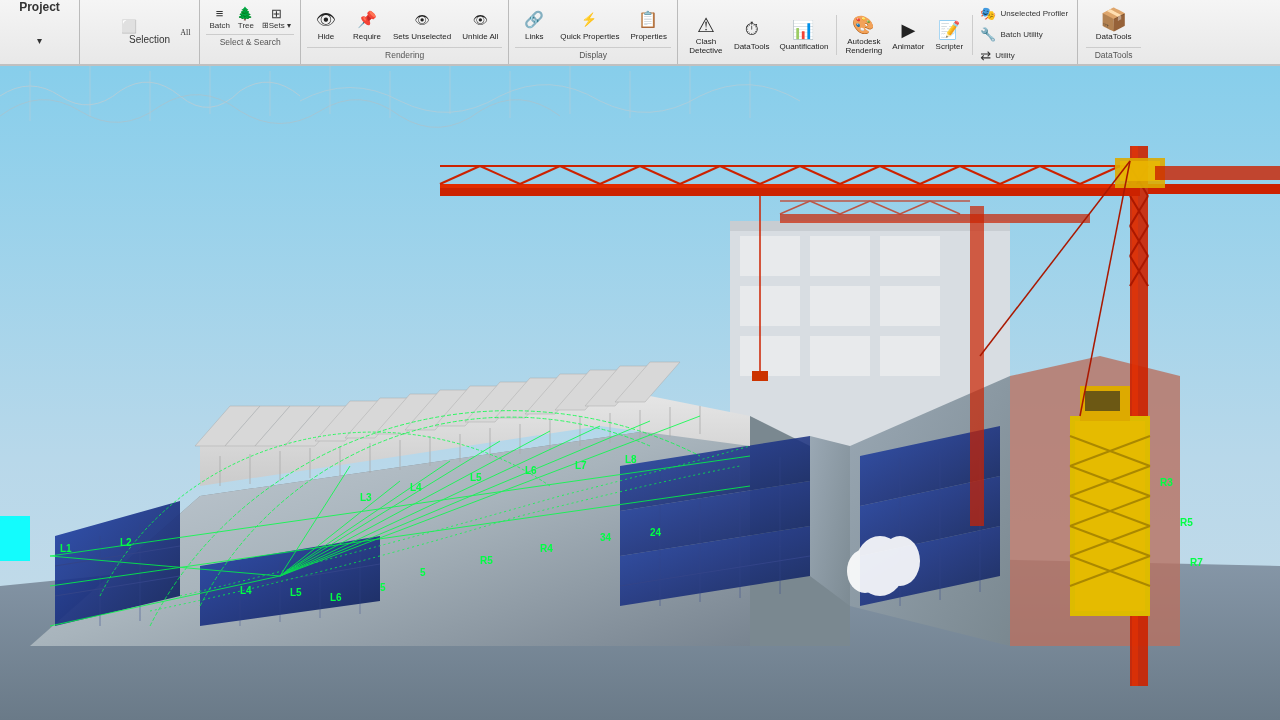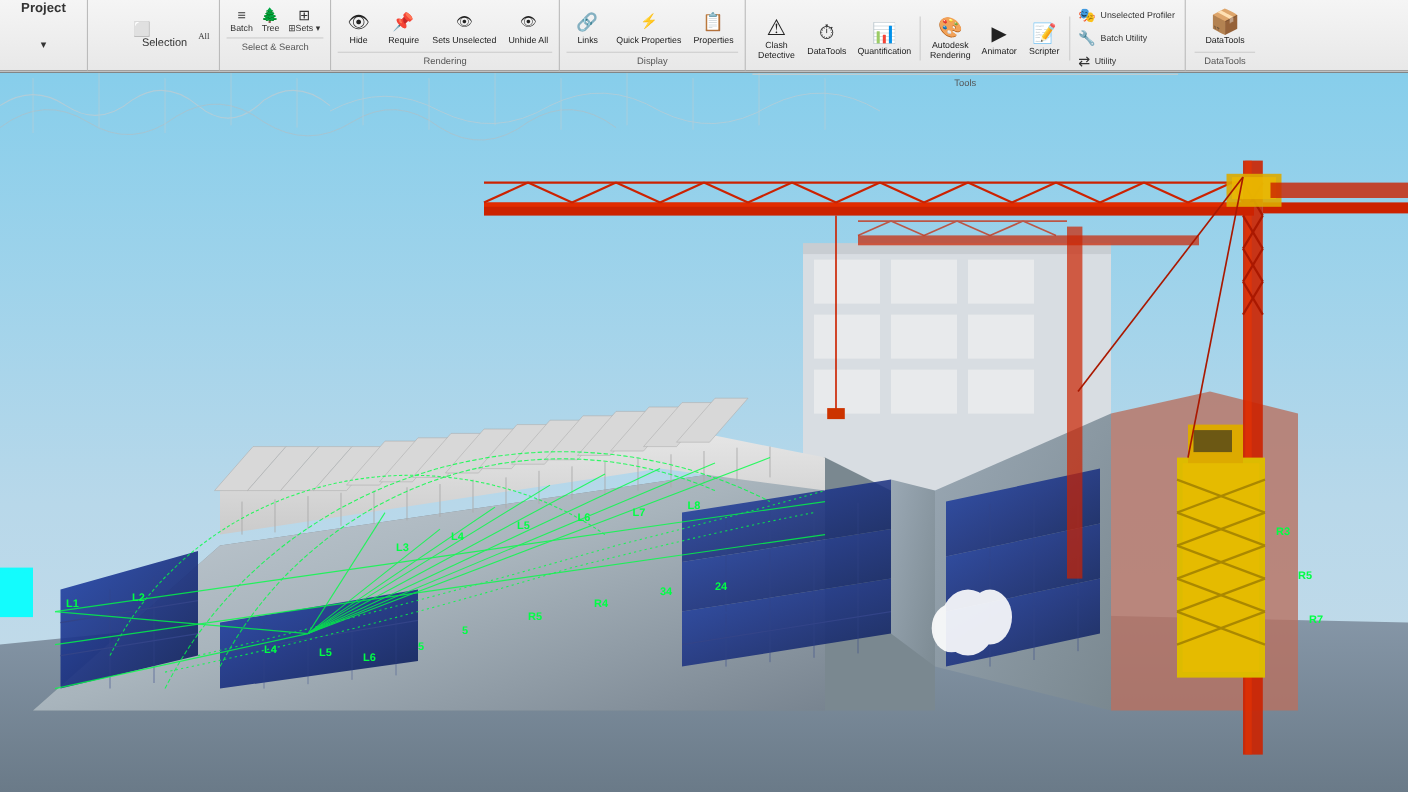--- a/index.html
+++ b/index.html
@@ -220,21 +220,20 @@
         <div class="sm-btn" style="flex-direction:row;gap:4px;">
           <span class="sm-icon">🔧</span>
           <span>Batch Utility</span>
         </div>
         <div class="sm-btn" style="flex-direction:row;gap:4px;">
           <span class="sm-icon">⇄</span>
           <span>Utility</span>
         </div>
       </div>
     </div>
-    <div class="ribbon-group-label">Tools</div>
   </div>
 
   <div style="display:flex;flex-direction:column;padding:4px 8px;min-width:70px;">
     <div style="flex:1;display:flex;align-items:center;justify-content:center;">
       <div class="rbn-btn" style="min-width:55px;">
         <div class="rbn-icon" style="font-size:22px;">📦</div>
         <div class="rbn-label">DataTools</div>
       </div>
     </div>
     <div class="ribbon-group-label">DataTools</div>

